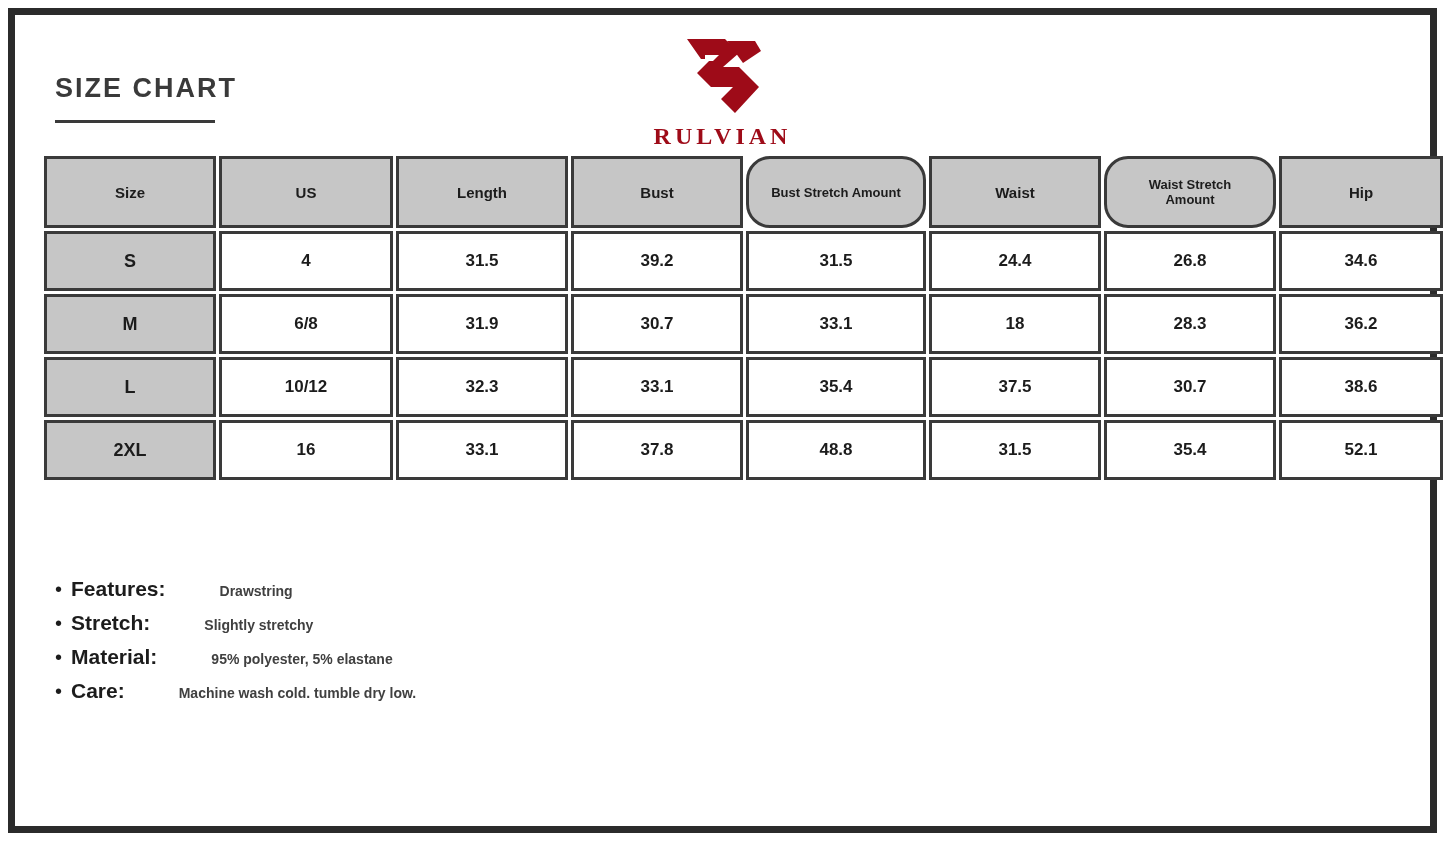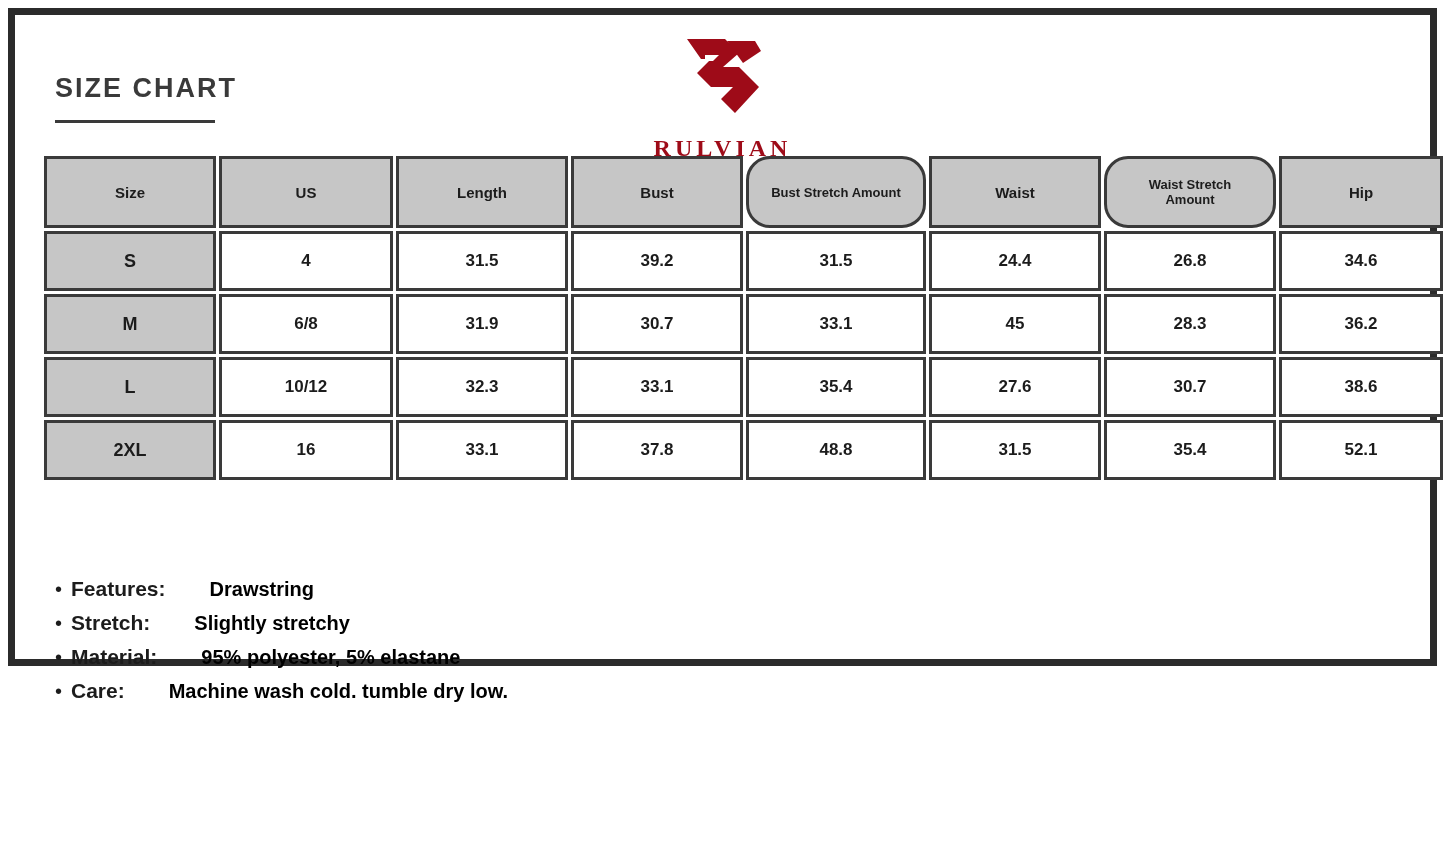--- a/index.html
+++ b/index.html
@@ -18,21 +18,21 @@
     width: 1445px;
     height: 841px;
     box-sizing: border-box;
     background: #ffffff;
   }
   .outer-frame {
     position: absolute;
     left: 8px;
     top: 8px;
     width: 1429px;
-    height: 658px;
+    height: 825px;
     box-sizing: border-box;
     border: 7px solid #2b2b2b;
     background: #ffffff;
   }
   .header {
     position: relative;
     height: 120px;
   }
   .title-block {
     position: absolute;
@@ -57,21 +57,21 @@
     left: 0;
     right: 0;
     top: 22px;
     text-align: center;
   }
   .brand-mark {
     display: block;
     margin: 0 auto;
   }
   .brand-name {
-    margin-top: 20px;
+    margin-top: 8px;
     font-size: 24px;
     font-weight: bold;
     letter-spacing: 4px;
     color: #9e0b18;
     font-family: "Liberation Serif", serif;
   }
 
   .table-wrap {
     position: absolute;
     left: 26px;
@@ -134,27 +134,27 @@
   .bullet {
     width: 16px;
     color: #1c1c1c;
     font-size: 20px;
     line-height: 1;
   }
   .note-label {
     font-size: 21px;
     font-weight: bold;
     color: #1c1c1c;
-    margin-right: 0;
+    margin-right: 10px;
     white-space: nowrap;
   }
   .note-value {
-    font-size: 20px;
-    font-weight: bold;
-    color: #000000;
+    font-size: 14px;
+    font-weight: bold;
+    color: #404040;
     padding-left: 44px;
   }
 </style>
 </head>
 <body>
 
 <div class="page">
   <div class="outer-frame">
 
     <div class="header">
@@ -206,31 +206,31 @@
             <td>24.4</td>
             <td>26.8</td>
             <td>34.6</td>
           </tr>
           <tr>
             <td class="size-col">M</td>
             <td>6/8</td>
             <td>31.9</td>
             <td>30.7</td>
             <td>33.1</td>
-            <td>45</td>
+            <td>18</td>
             <td>28.3</td>
             <td>36.2</td>
           </tr>
           <tr>
             <td class="size-col">L</td>
             <td>10/12</td>
             <td>32.3</td>
             <td>33.1</td>
             <td>35.4</td>
-            <td>27.6</td>
+            <td>37.5</td>
             <td>30.7</td>
             <td>38.6</td>
           </tr>
           <tr>
             <td class="size-col">2XL</td>
             <td>16</td>
             <td>33.1</td>
             <td>37.8</td>
             <td>48.8</td>
             <td>31.5</td>

